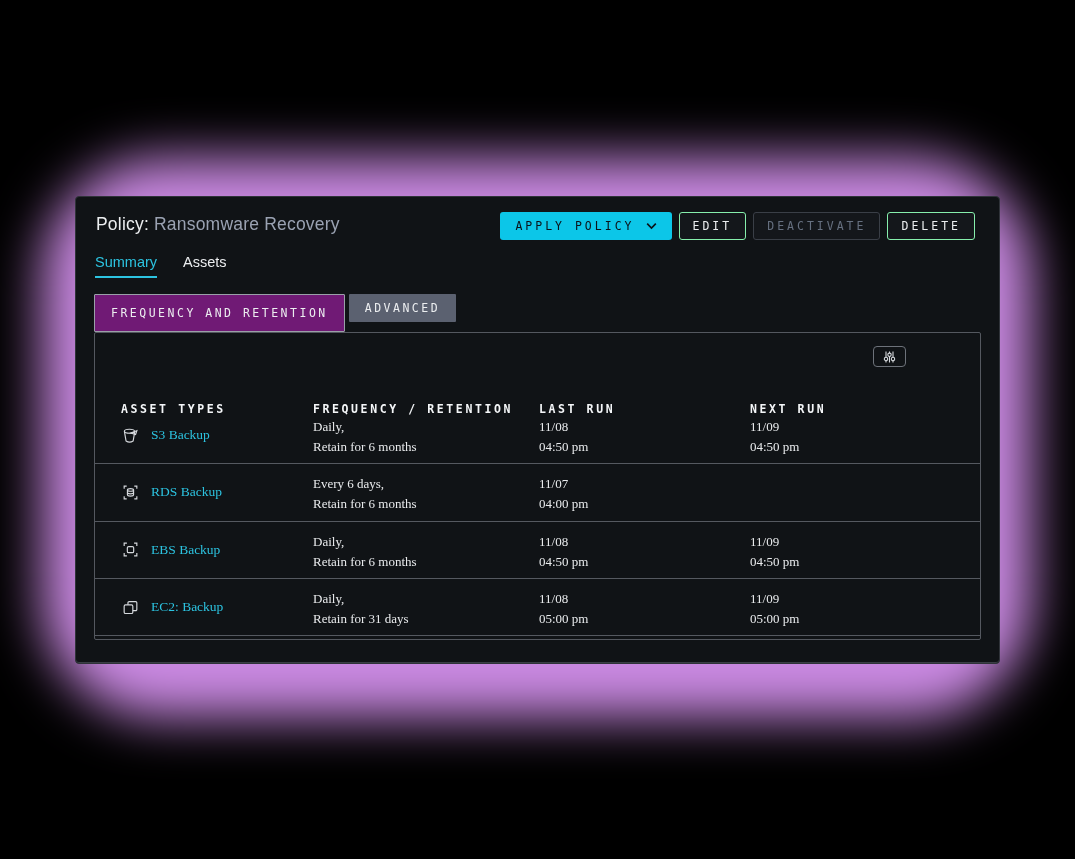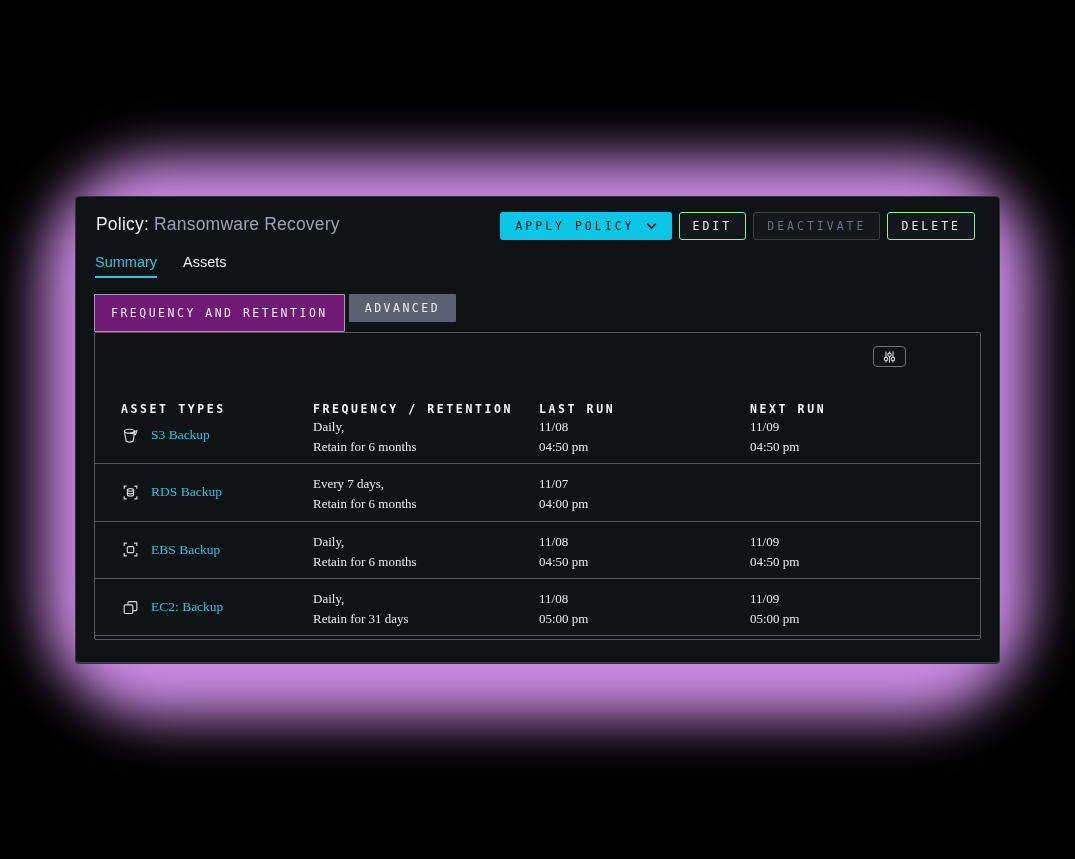--- a/index.html
+++ b/index.html
@@ -152,21 +152,21 @@
               <svg width="19" height="19" viewBox="0 0 18 18" fill="none" stroke="#d6d9dd" stroke-width="1.1">
                 <path d="M3 5.4 V3 H5.4 M12.6 3 H15 V5.4 M15 12.6 V15 H12.6 M5.4 15 H3 V12.6"></path>
                 <ellipse cx="9" cy="6.6" rx="2.9" ry="1.2"></ellipse>
                 <path d="M6.1 6.6 V11.2 C6.1 11.9 7.4 12.5 9 12.5 C10.6 12.5 11.9 11.9 11.9 11.2 V6.6"></path>
                 <path d="M6.1 9 C6.1 9.7 7.4 10.3 9 10.3 C10.6 10.3 11.9 9.7 11.9 9"></path>
               </svg>
             </span>
             <a class="asset-link">RDS Backup</a>
           </div>
           <div class="c2 cell-lines">
-            <div>Every 7 days,</div>
+            <div>Every 6 days,</div>
             <div>Retain for 6 months</div>
           </div>
           <div class="c3 cell-lines">
             <div>11/07</div>
             <div>04:00 pm</div>
           </div>
           <div class="c4 cell-lines">
             <div></div>
             <div></div>
           </div>

